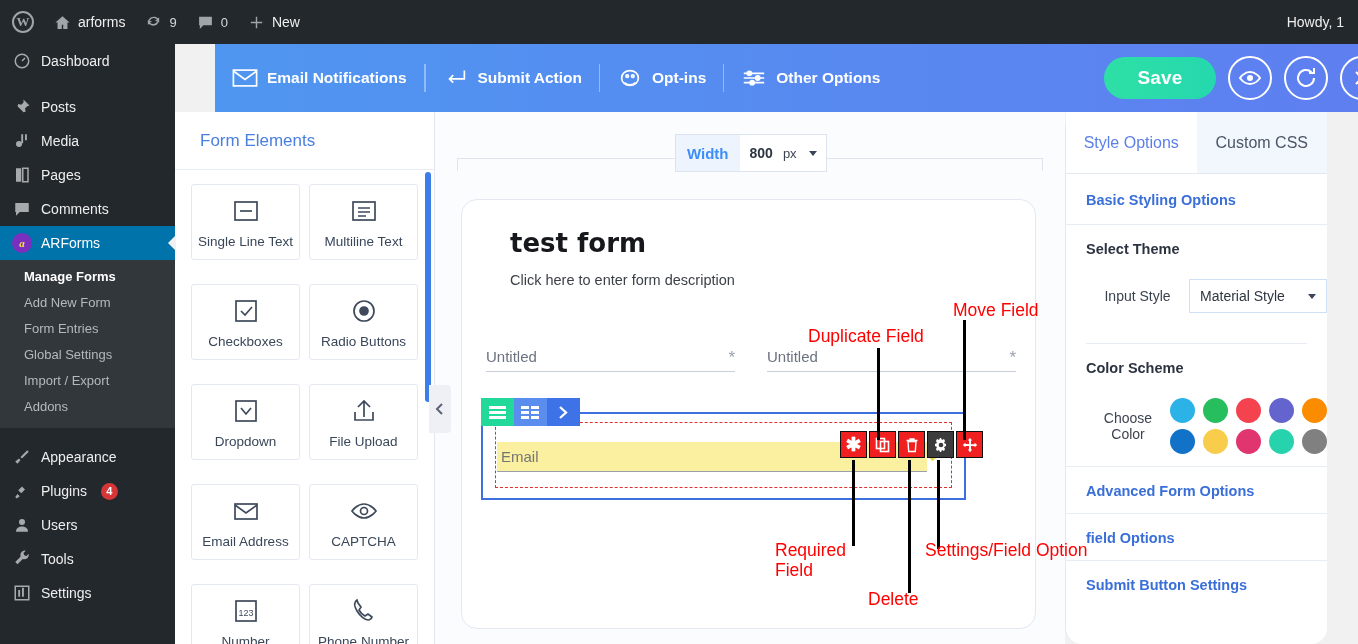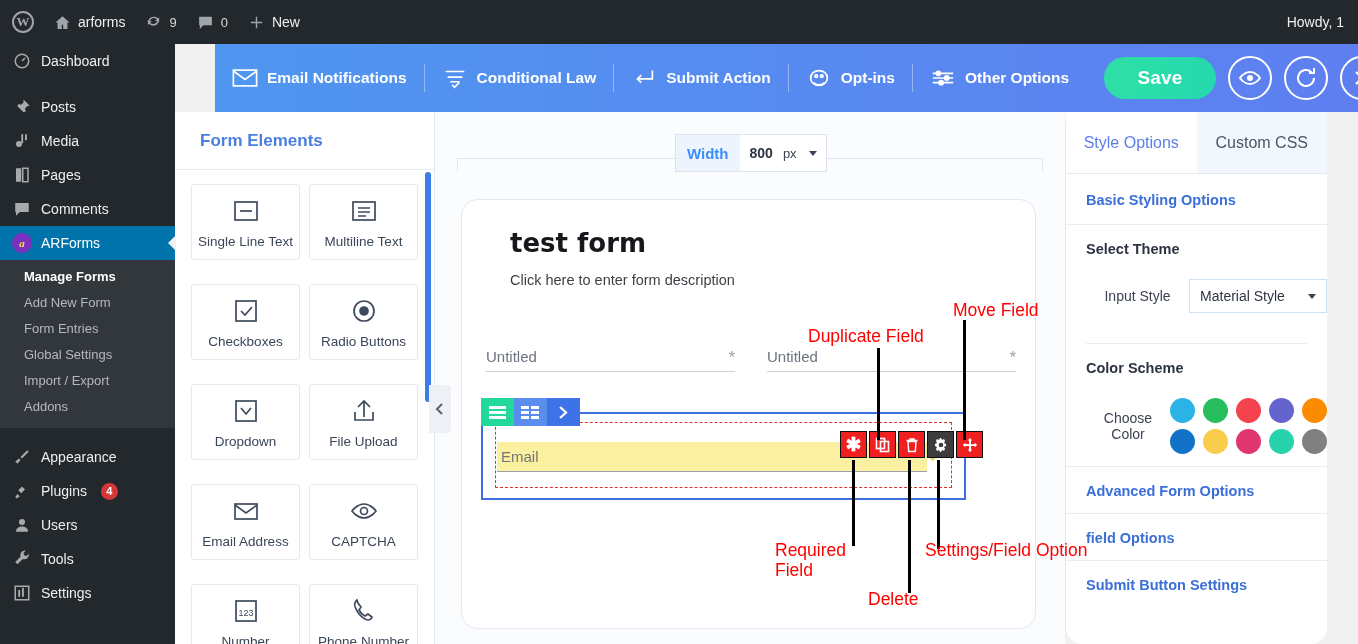--- a/index.html
+++ b/index.html
@@ -105,21 +105,20 @@
 
   
   .elements-panel {
     position: absolute; top: 112px; left: 175px; width: 260px; height: 532px;
     background: #fff; border-right: 1px solid #e2e6ef; z-index: 20;
   }
   .ep-head {
     height: 58px; display: flex; align-items: center; padding-left: 25px;
     font-size: 17px; color: #4a7fe0; border-bottom: 1px solid #e8ecf5;
     background: #fff;
-    font-weight: bold;
   }
   .ep-grid {
     padding: 14px 16px 0 16px; display: grid;
     grid-template-columns: 1fr 1fr; gap: 24px 9px;
   }
   .el-card {
     border: 1px solid #e4e8f0; background: #fff; border-radius: 3px;
     height: 76px; display: flex; flex-direction: column;
     align-items: center; justify-content: center; gap: 8px; cursor: grab;
   }
@@ -406,26 +405,20 @@
 
   <div class="topbar">
     <div class="tb-item">
       <svg class="tb-ico" viewBox="0 0 28 22">
           <rect x="1.5" y="2.5" width="25" height="17"></rect>
           <path d="M1.5 3.5L14 12.5 26.5 3.5"></path>
         </svg>
       <span>Email Notifications</span>
     </div>
     <div class="tb-sep"></div>
-    <div class="tb-item">
-      <svg class="tb-ico" viewBox="0 0 28 22">
-          <path d="M4 4h20M6 10h16M9 15h10M11 18.5l2.5 2.5 5-5"></path>
-        </svg>
-      <span>Conditional Law</span>
-    </div>
     <div class="tb-sep"></div>
     <div class="tb-item">
       <svg class="tb-ico" viewBox="0 0 28 22">
           <path d="M23 3v9H7"></path>
           <path d="M11 8l-4 4 4 4"></path>
         </svg>
       <span>Submit Action</span>
     </div>
     <div class="tb-sep"></div>
     <div class="tb-item">

